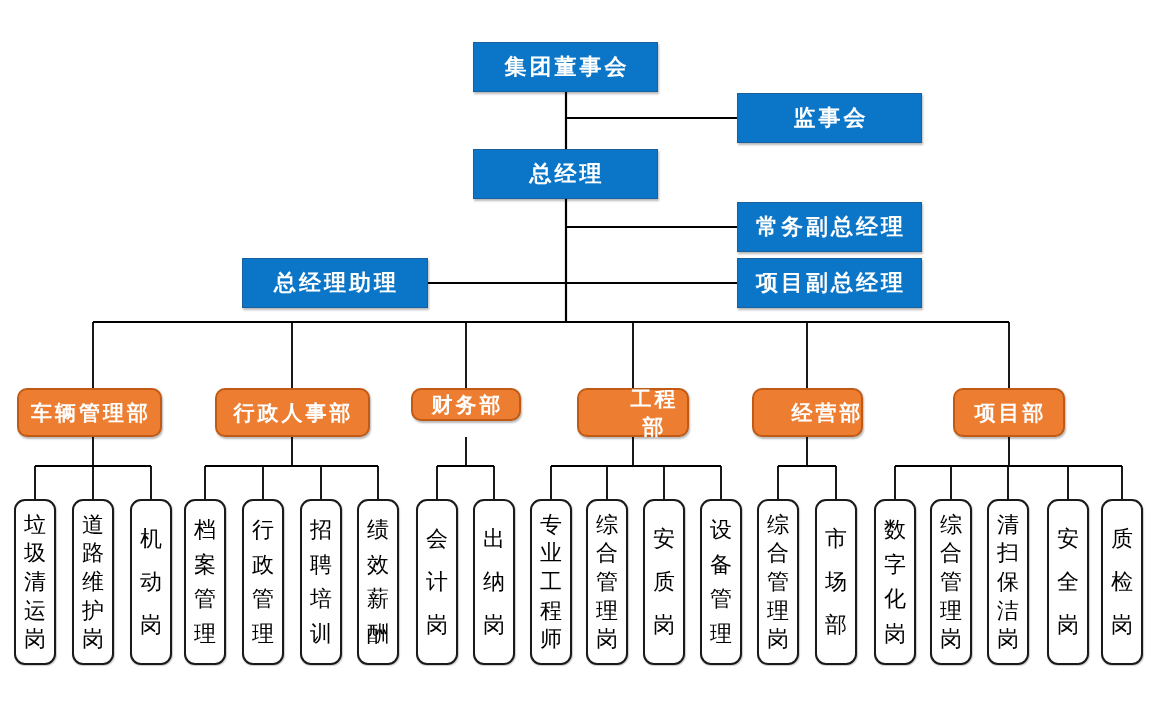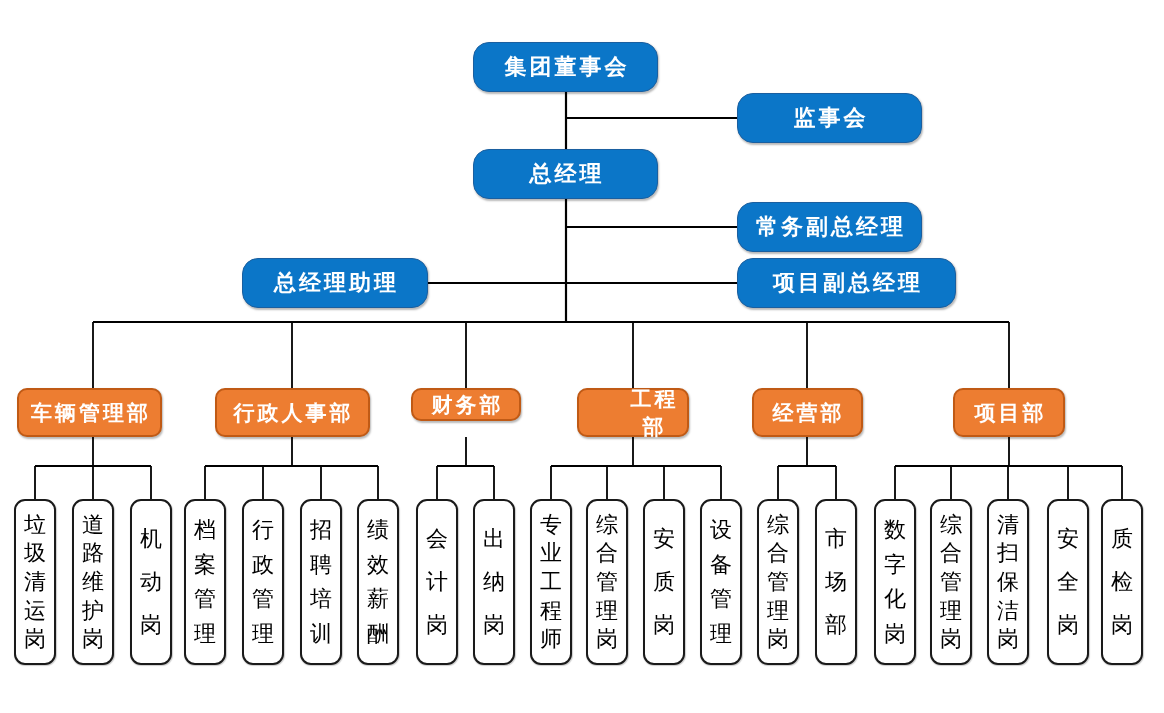--- a/index.html
+++ b/index.html
@@ -25,21 +25,21 @@
     position: absolute;
     box-sizing: border-box;
     display: flex;
     align-items: center;
     justify-content: center;
     text-align: center;
   }
   .bluebox {
     background: var(--blue-fill, #0b76c8);
     border: 1.5px solid var(--blue-border, #1a5fa0);
-    border-radius: 16px;
+    border-radius: 0;
     color: var(--text-on-fill, #ffffff);
     font-size: 22px;
     font-weight: bold;
     letter-spacing: 3px;
     box-shadow: 1px 1.5px 2px rgba(0,0,0,0.28);
   }
   .bluebox span { margin-right: -3px; }
   .orangebox {
     background: var(--orange-fill, #ed7d31);
     border: 2px solid var(--orange-border, #c05a15);
@@ -70,21 +70,21 @@
     display: block;
     color: var(--leaf-text, #000000);
     font-size: 22px;
     line-height: 1;
   }
   
   .n-board       { left: 473px; top: 42px;  width: 185px; height: 50px; }
   .n-supervisory { left: 737px; top: 93px;  width: 185px; height: 50px; }
   .n-gm          { left: 473px; top: 149px; width: 185px; height: 50px; }
   .n-exec        { left: 737px; top: 202px; width: 185px; height: 50px; }
-  .n-proj        { left: 737px; top: 258px; width: 219px; height: 50px; text-align: center; }
+  .n-proj        { left: 737px; top: 258px; width: 185px; height: 50px; text-align: center; }
   .n-assist      { left: 242px; top: 258px; width: 186px; height: 50px; }
 </style>
 </head>
 <body>
 
 <div class="canvas">
   <svg id="lines" width="1164" height="713">
       <line x1="566" y1="92" x2="566" y2="322" stroke="#000000" stroke-width="2.2"></line>
       <line x1="566" y1="118" x2="737" y2="118" stroke="#000000" stroke-width="1.8"></line>
       <line x1="566" y1="227" x2="737" y2="227" stroke="#000000" stroke-width="1.8"></line>
@@ -231,21 +231,21 @@
       <span>安</span>
       <span>质</span>
       <span>岗</span>
     </div>
     <div class="leafbox" style="left: 700px; top: 499px;">
       <span>设</span>
       <span>备</span>
       <span>管</span>
       <span>理</span>
     </div>
-    <div class="node orangebox" style="left: 751.5px; top: 388px; width: 111px; height: 49px;">
+    <div class="node orangebox" style="left: 751.5px; top: 388px; width: 111px; height: 49px; justify-content: flex-end;">
       <span>经营部</span>
     </div>
     <div class="leafbox" style="left: 757px; top: 499px;">
       <span>综</span>
       <span>合</span>
       <span>管</span>
       <span>理</span>
       <span>岗</span>
     </div>
     <div class="leafbox" style="left: 815px; top: 499px;">

